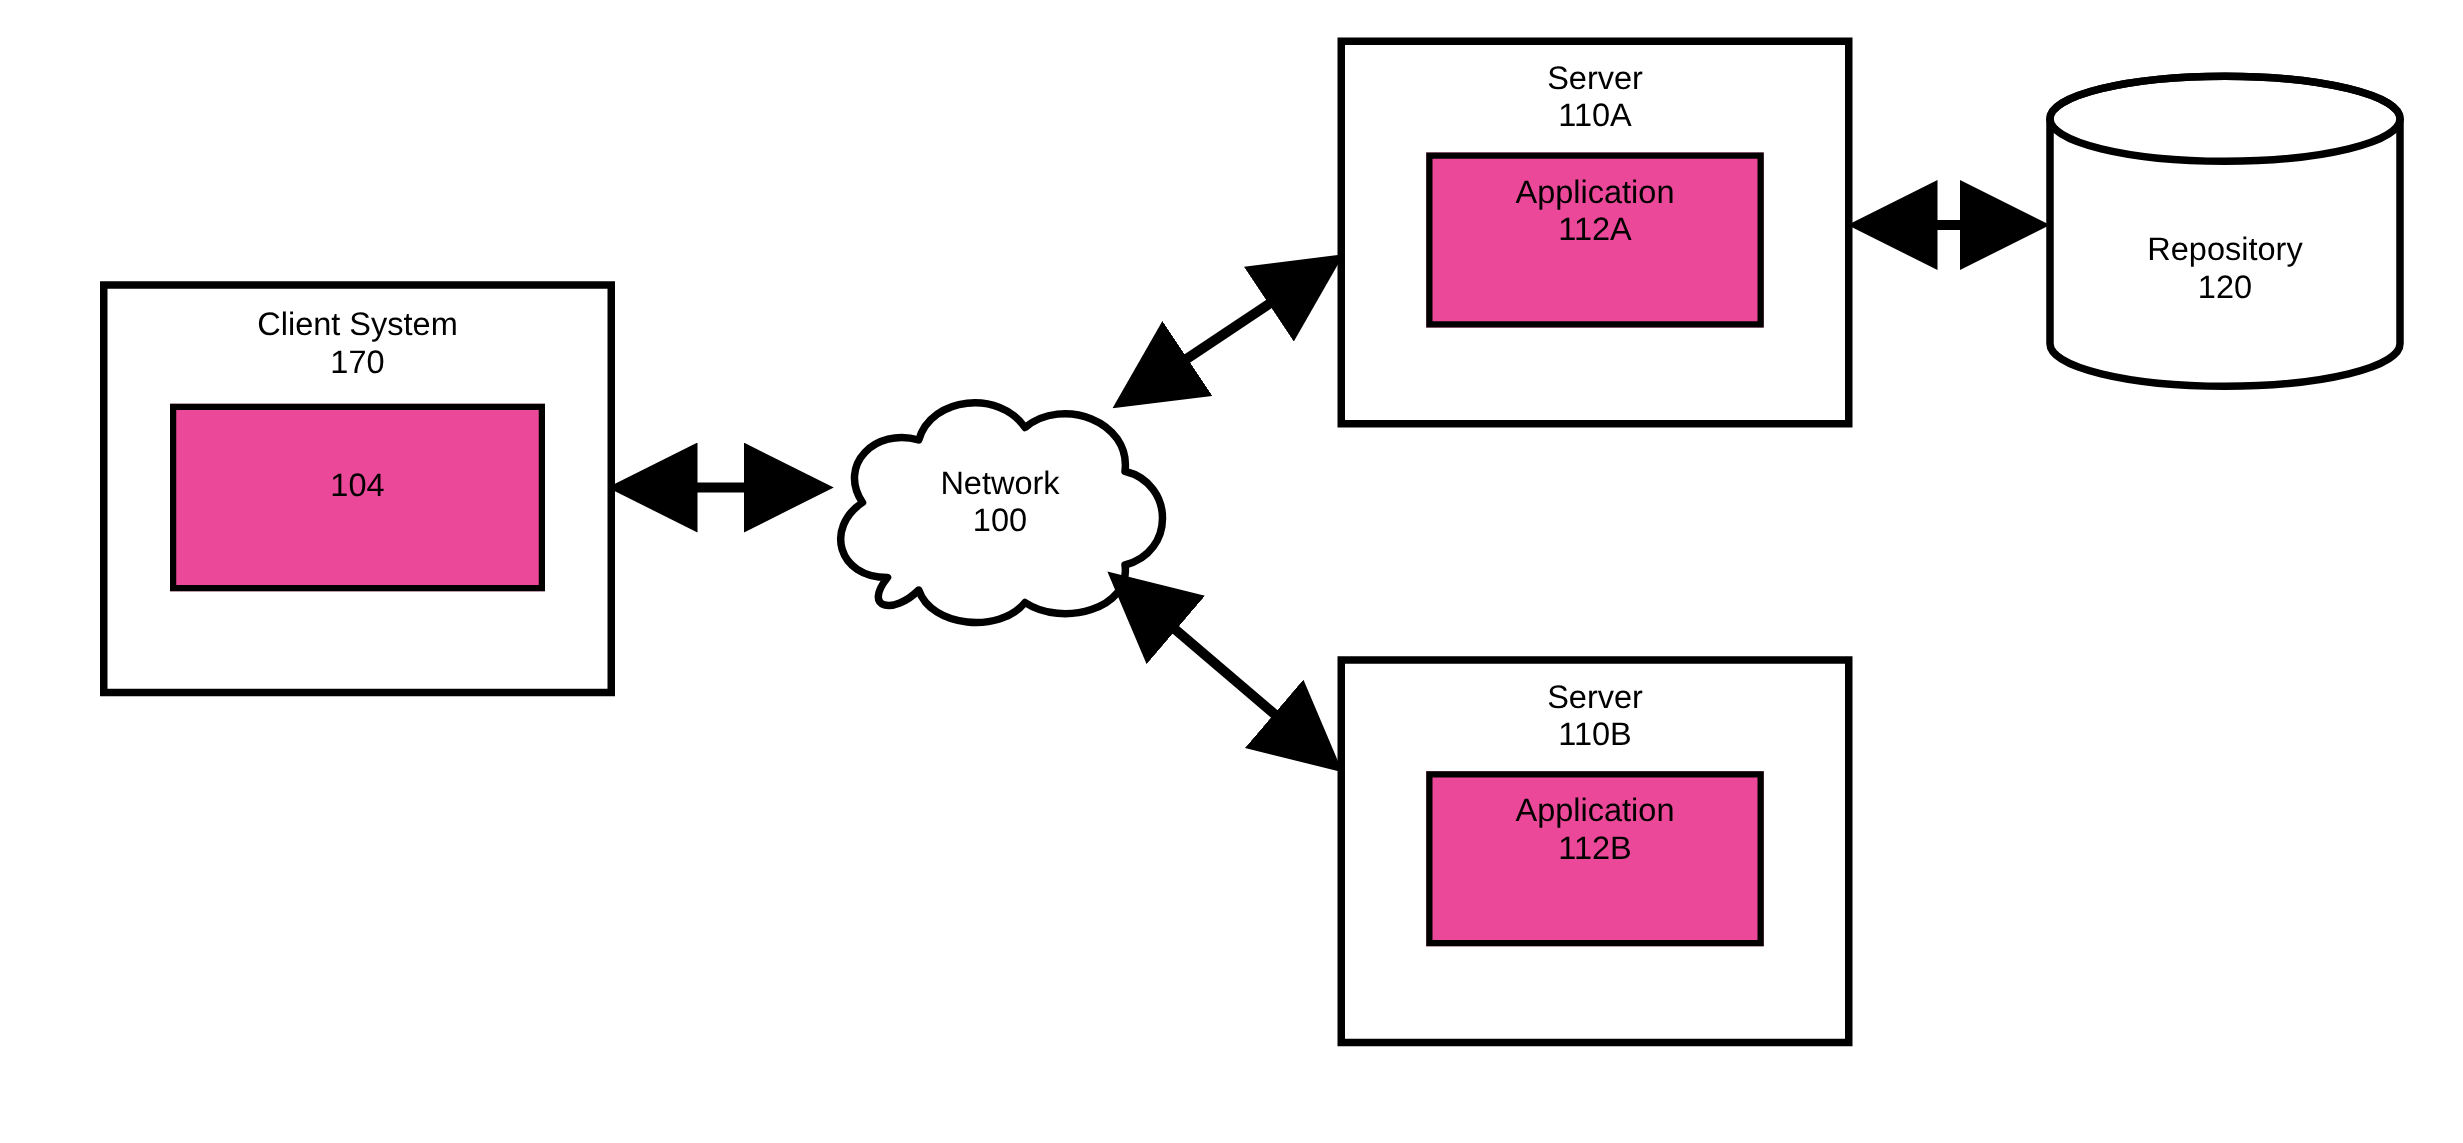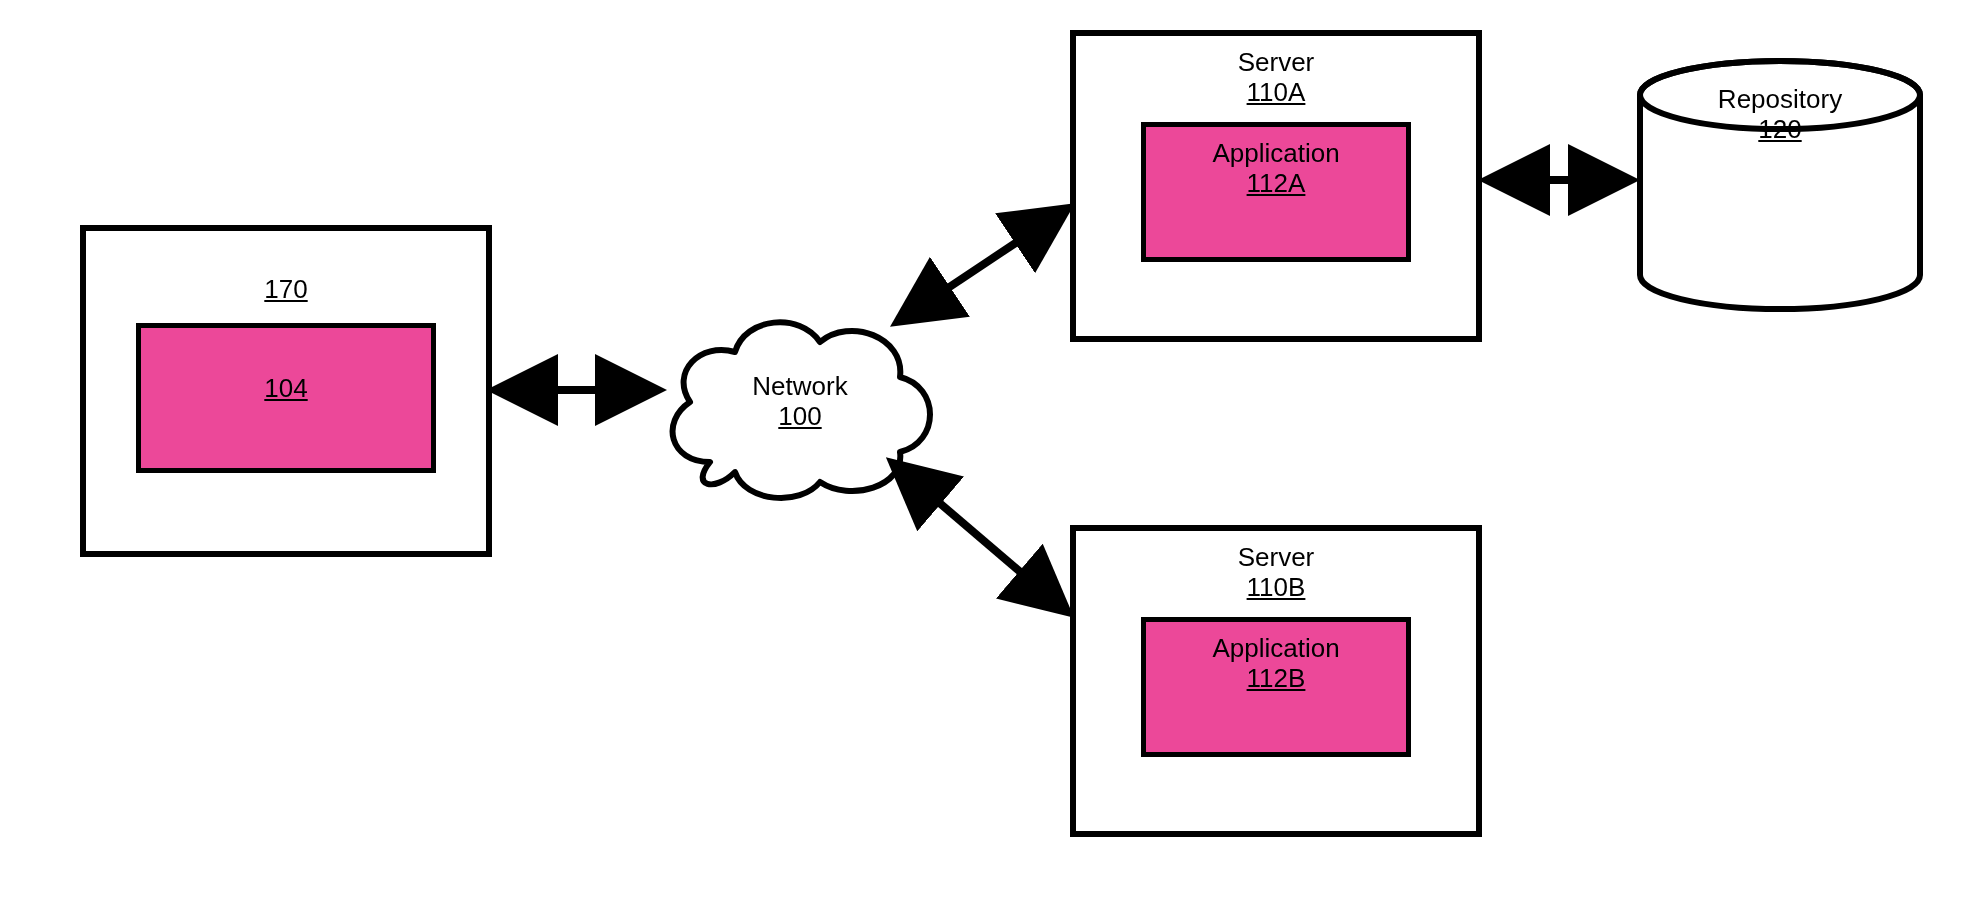--- a/index.html
+++ b/index.html
@@ -20,21 +20,20 @@
     border: 6px solid #000;
     background: #fff;
     text-align: center;
   }
   .label {
     font-size: 26px;
     line-height: 1.15;
     color: #000;
   }
   .label .u {
-    text-decoration: underline;
   }
   .inner-box {
     border: 5px solid #000;
     background: #ec4899;
     margin: 0 auto;
   }
   svg.overlay {
     position: absolute;
     left: 0; top: 0;
     width: 1970px;
@@ -60,32 +59,33 @@
   .cylinder {
     position: absolute;
     width: 300px;
     height: 260px;
   }
   .cylinder svg { width: 100%; height: 100%; }
   .cylinder-text {
     position: absolute;
     left: 0; top: 0; width: 100%; height: 100%;
     display: flex;
+    align-items: center;
     justify-content: center;
     text-align: center;
   }
 </style>
 </head>
 <body>
 
 <div class="stage">
 
   <div class="box" style="left:80px; top:225px; width:400px; height:320px;">
     <div class="label" style="margin-top:14px;">
-      <br>
+      <span>Client System</span><br>
       <span class="u">170</span>
     </div>
     <div class="inner-box" style="width:290px; height:140px; margin-top:18px;">
       <div class="label" style="margin-top:16px;">
         <br>
         <span class="u">104</span>
       </div>
     </div>
   </div>
 

